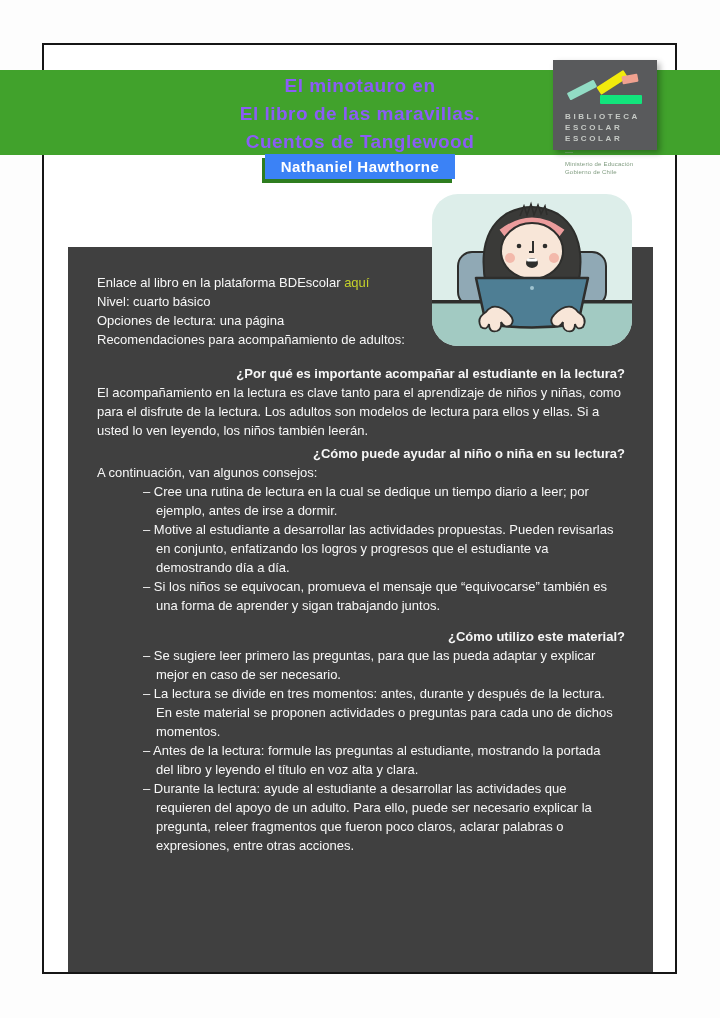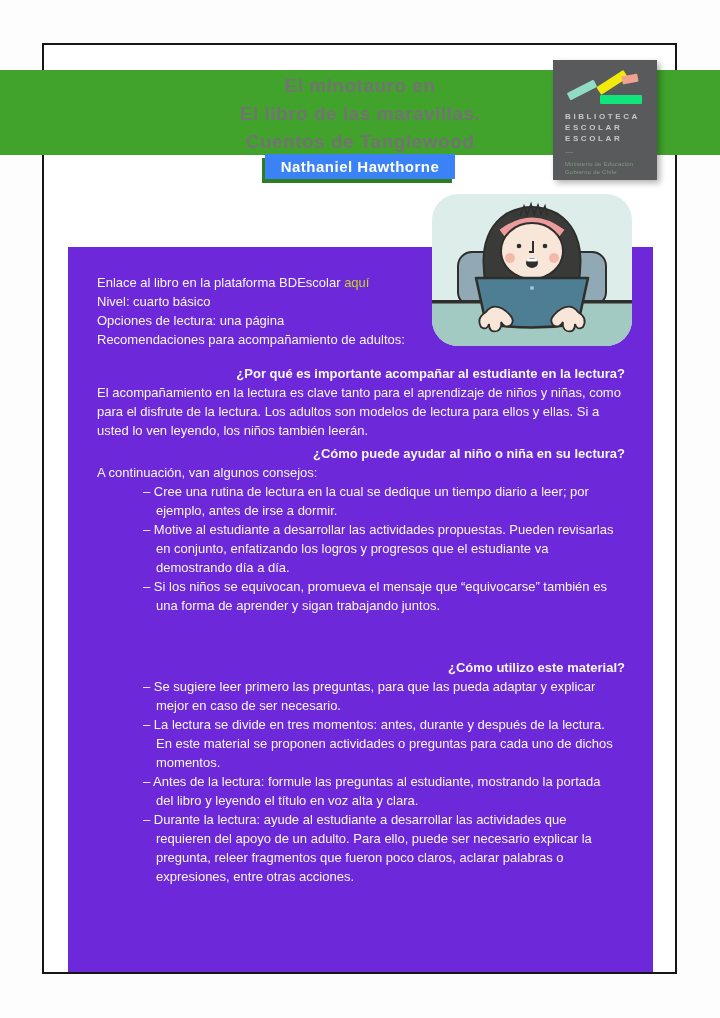--- a/index.html
+++ b/index.html
@@ -15,57 +15,57 @@
     position:absolute; left:42px; top:43px; width:635px; height:931px;
     border:2px solid #161616; background:#ffffff;
   }
   
   .header-band {
     position:absolute; left:0; top:70px; width:720px; height:85px;
     background:#41a22c; z-index:3;
   }
   .page-title {
     position:absolute; left:120px; top:72px; width:480px; z-index:4;
-    text-align:center; color:#737373; font-size:19px; font-weight:600;
+    text-align:center; color:#8b5cf6; font-size:19px; font-weight:600;
     line-height:28px; letter-spacing:.5px;
   }
   .author-badge {
     position:absolute; left:265px; top:154px; width:190px; height:25px; z-index:4;
     background:#3b82f6; box-shadow:-3px 4px 0 #2e7d1f;
     color:#ffffff; font-size:15px; font-weight:600; letter-spacing:.5px;
     display:flex; align-items:center; justify-content:center;
   }
   
   .bde-logo {
-    position:absolute; left:553px; top:60px; width:104px; height:120px; z-index:5;
+    position:absolute; left:553px; top:60px; width:104px; height:90px; z-index:5;
     background:#595a5c; box-shadow:3px 3px 6px rgba(0,0,0,.3);
     padding:8px 0 0 12px;
   }
   .logo-bars { display:block; }
   .logo-org { margin-top:3px; color:#c6cac6; font-size:8px; font-weight:bold;
     letter-spacing:2.6px; line-height:11px; }
   .logo-dash { color:#7f9b7f; font-size:8px; line-height:9px; margin-top:3px; }
   .logo-ministry { margin-top:4px; color:#7f9b7f; font-size:6px; line-height:8px; letter-spacing:.2px; }
   
   .illustration { position:absolute; left:432px; top:194px; width:200px; height:152px; z-index:2; }
   
   .content-panel {
     position:absolute; left:68px; top:247px; width:585px; height:725px; z-index:1;
-    background:#6d28d9; color:#f7f7f7;
+    background:#404040; color:#f7f7f7;
     font-size:13px; line-height:19px;
     padding:26px 28px 0 29px;
   }
   .pre { white-space:pre-line; }
   .intro-block { margin-bottom:15px; }
   .link { color:#c5d22b; cursor:pointer; }
   .section-heading { font-weight:bold;text-align:right; }
   .paragraph { margin-bottom:4px; }
   .bullet-list { margin-left:46px; }
   .bullet-item { padding-left:13px; text-indent:-13px; white-space:pre-line; }
-  .gap-lg { margin-top:43px; }
+  .gap-lg { margin-top:12px; }
 </style>
 </head>
 <body>
 
 <div class="page-frame"></div>
 
 <div class="header-band"></div>
 
 <div class="page-title">
   <div>El minotauro en</div>

